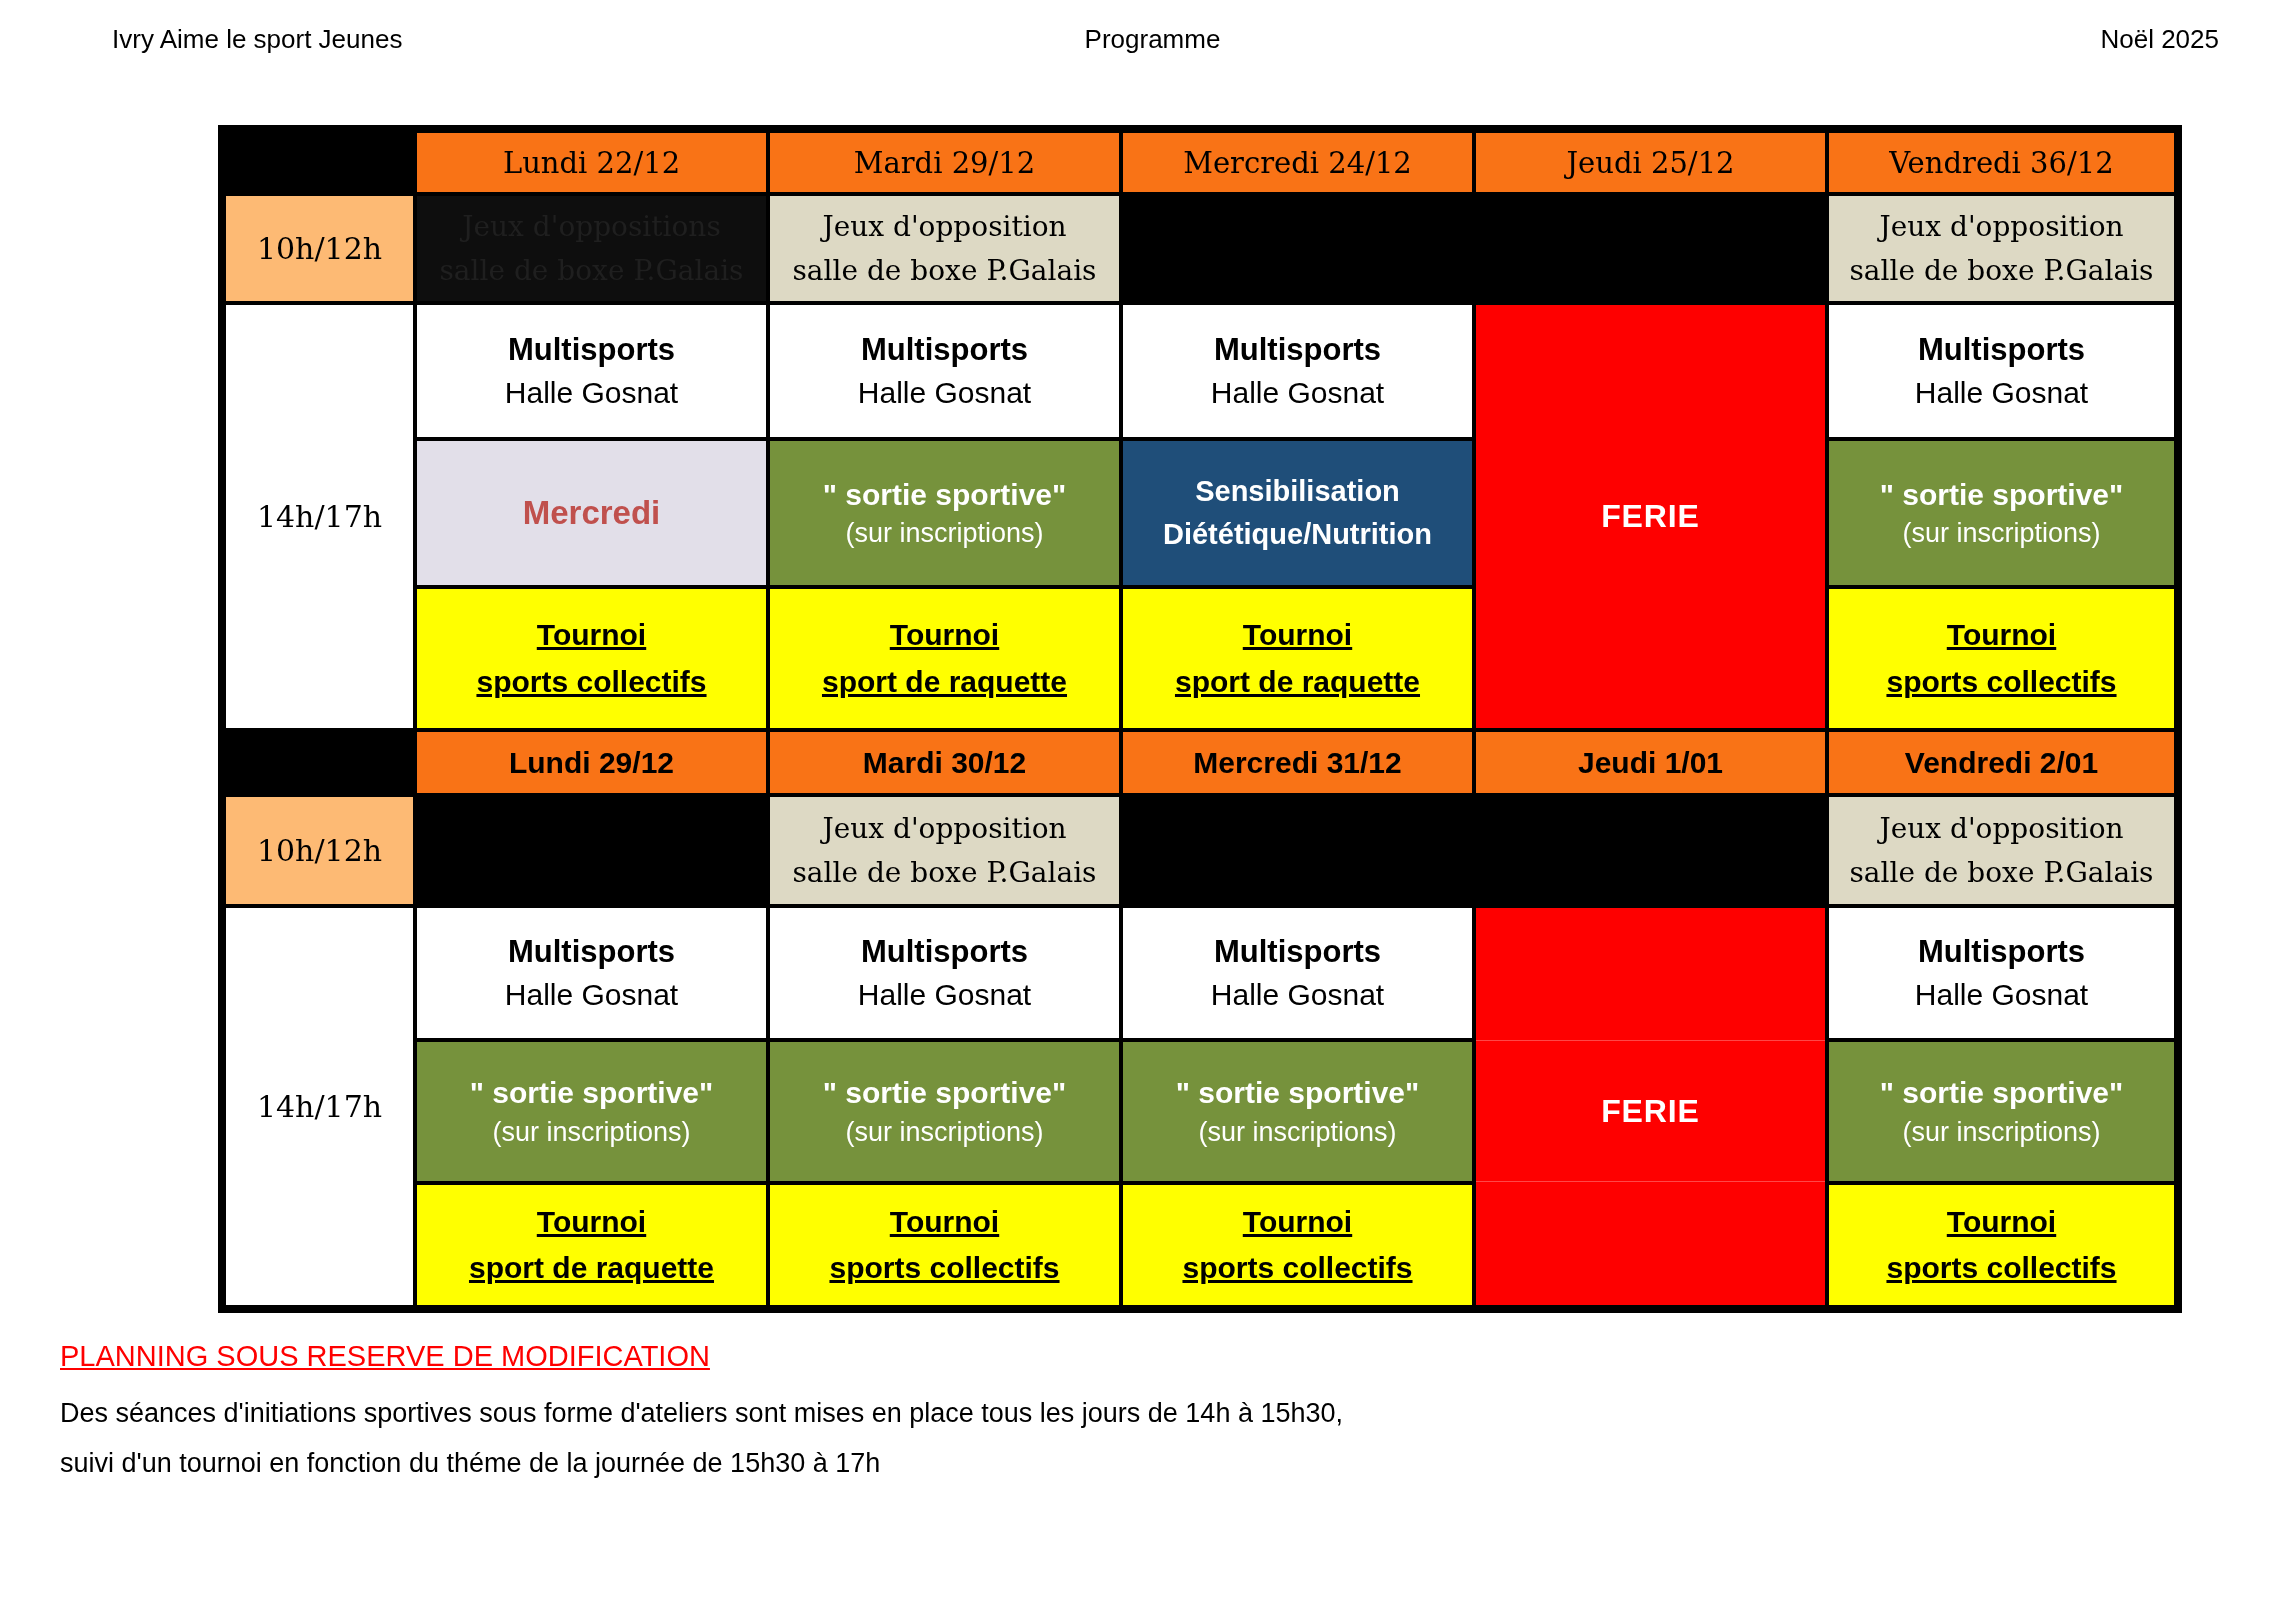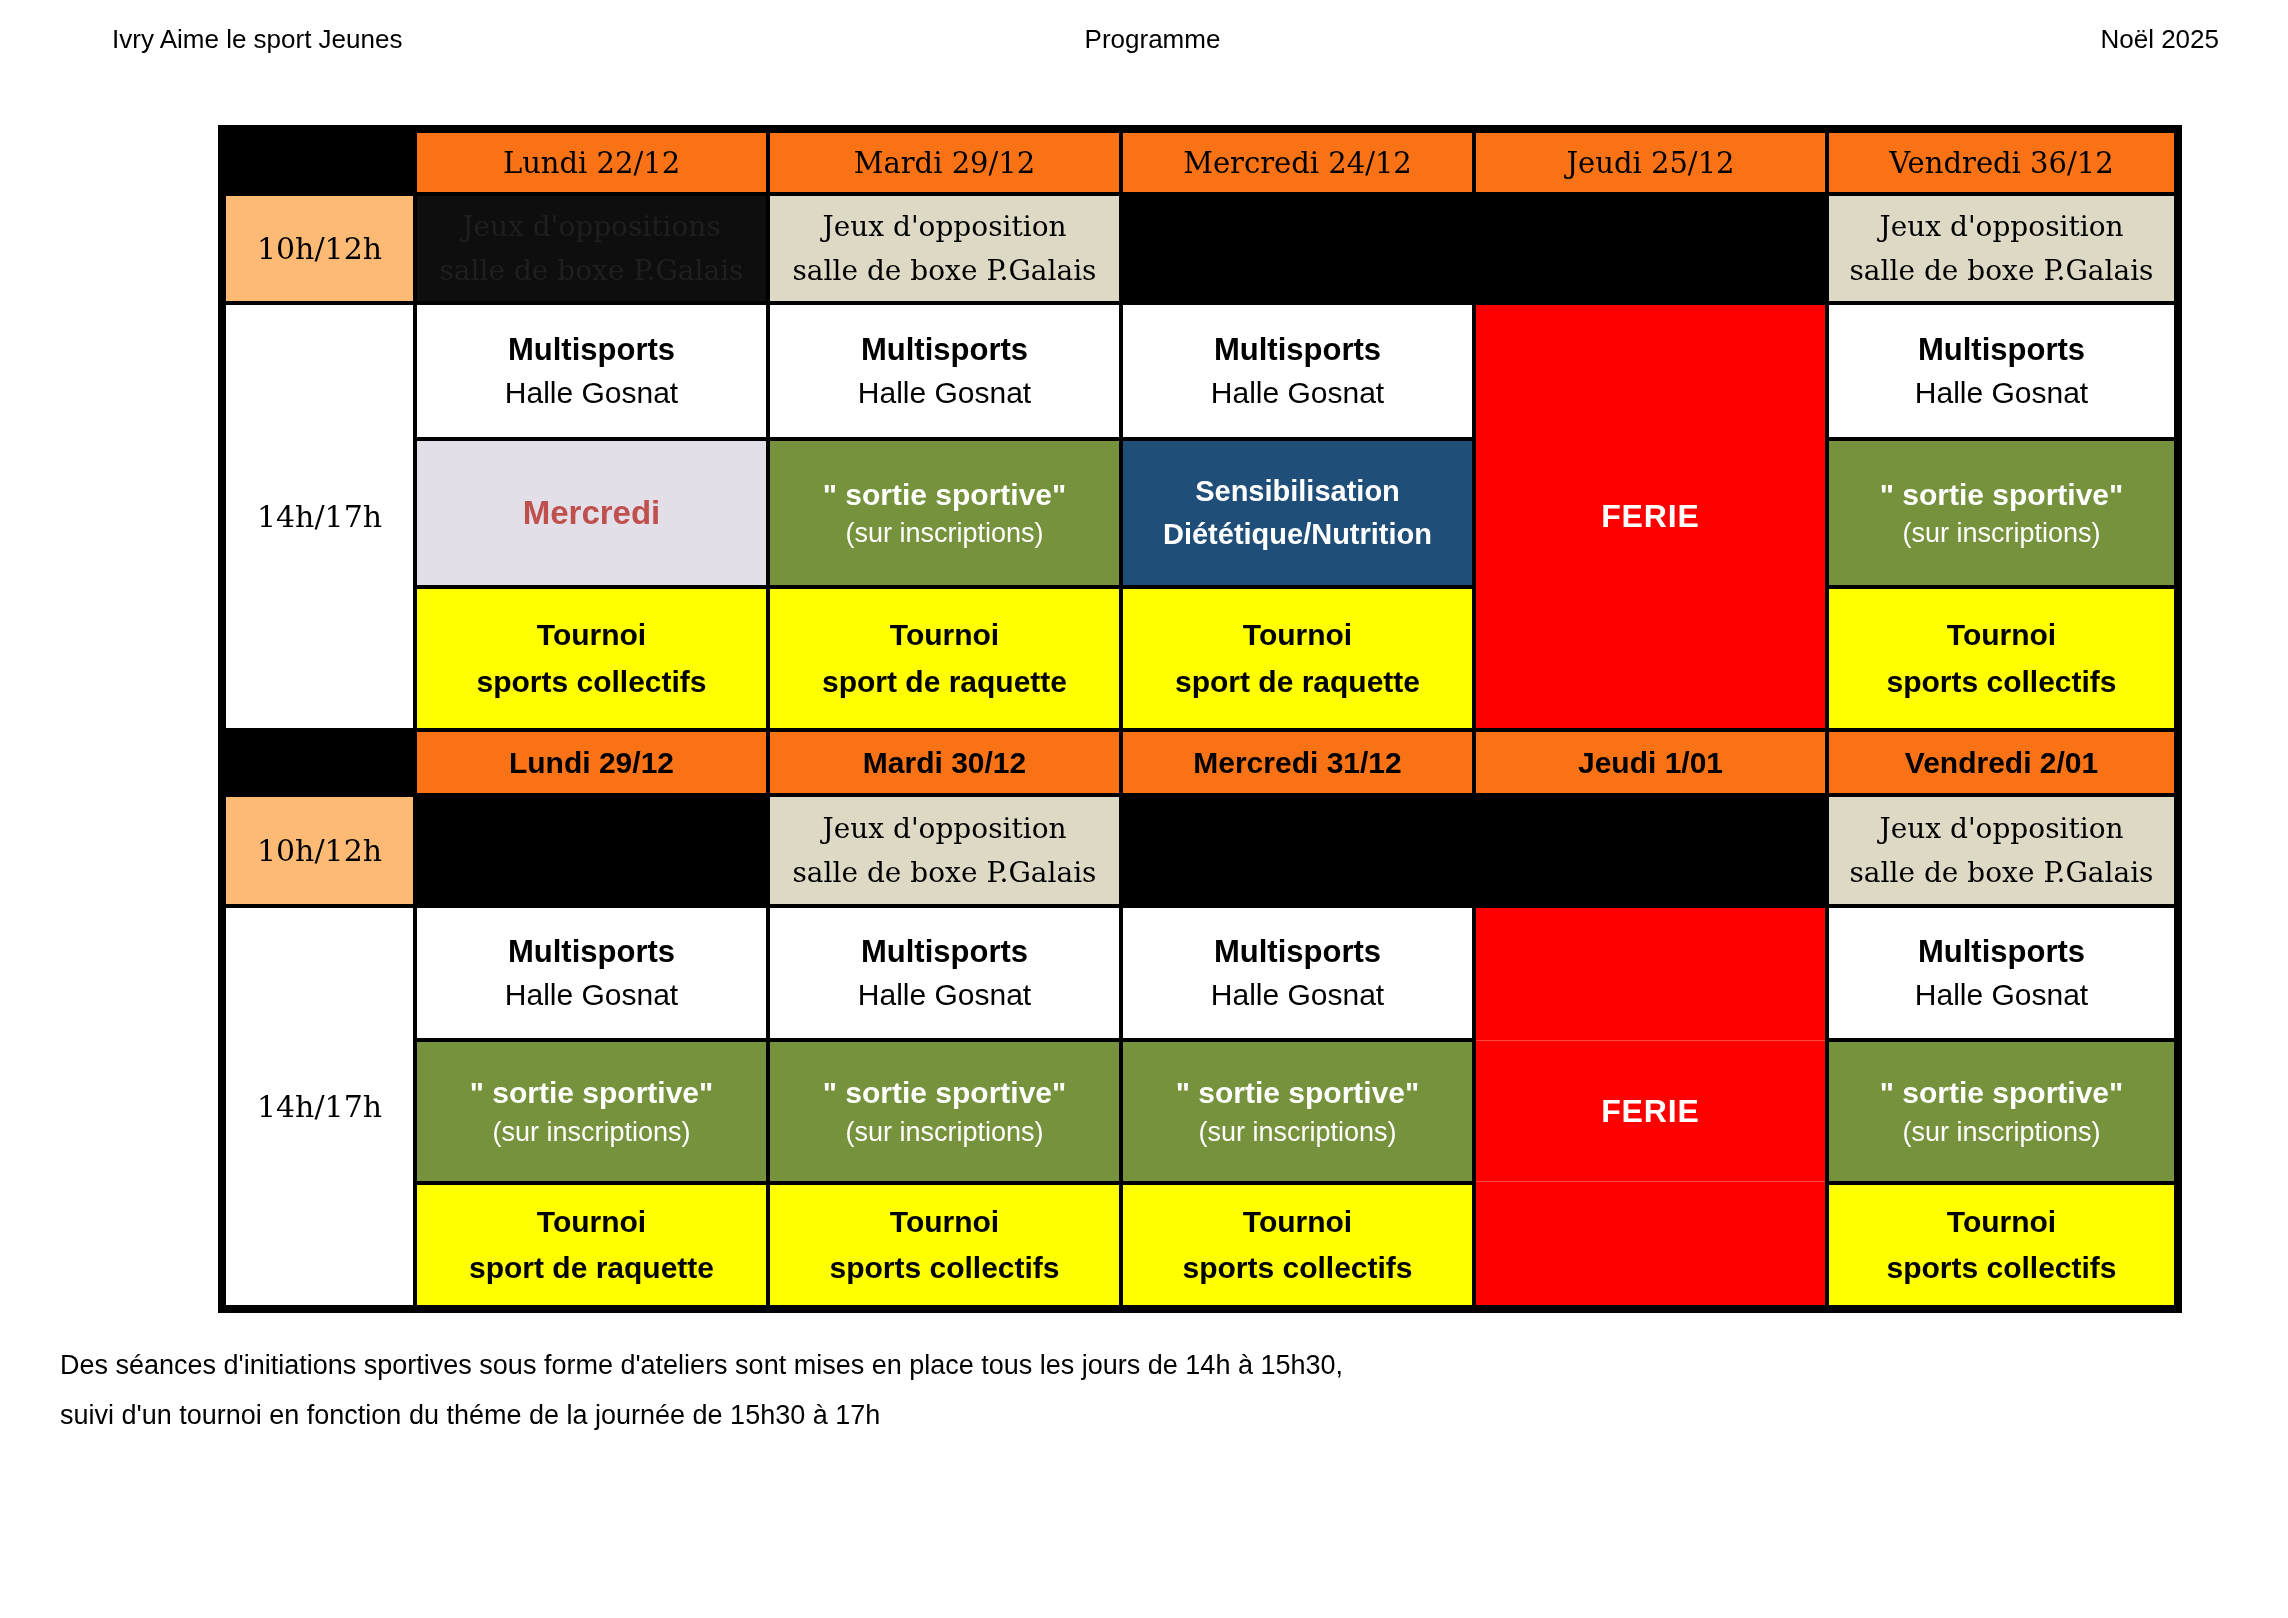--- a/index.html
+++ b/index.html
@@ -19,21 +19,21 @@
 
   .c-black{background:#000000;}
   .c-dark{background:#0e0e0e;color:#1f1f1f;}
   .c-gray{background:#f97316;}
   .c-khaki{background:#fdba74;}
   .c-beige{background:#ddd9c4;}
   .c-white{background:#ffffff;}
   .c-lav{background:#e2dfe9;color:#c0504d;}
   .c-green{background:#76923c;color:#ffffff;}
   .c-blue{background:#1f4e79;color:#ffffff;}
-  .c-yellow{background:#ffff00;}
+  .c-yellow{background:#ffff00;text-decoration:underline;}
   .c-red{background:#fe0000;color:#ffffff;}
 
   .day1{font-family:"DejaVu Serif","Liberation Serif",serif;font-size:29px;}
   .day2{font-weight:bold;font-size:30px;}
   .time{font-family:"DejaVu Serif","Liberation Serif",serif;font-size:30px;}
   .jeux{font-family:"DejaVu Serif","Liberation Serif",serif;font-size:28px;line-height:1.55;}
   .multi .l1{font-weight:bold;font-size:31px;line-height:1.4;}
   .multi .l2{font-size:30px;line-height:1.4;}
   .accueil{font-weight:bold;font-size:33px;}
   .sortie .l1{font-weight:bold;font-size:30px;line-height:1.35;}
@@ -246,18 +246,19 @@
       </td>
       <td class="cell c-yellow tournoi">
         <div>Tournoi</div>
         <div>sports collectifs</div>
       </td>
     </tr>
   </tbody>
     </table>
 
   <div class="notes">
+    <div class="warn">PLANNING SOUS RESERVE DE MODIFICATION</div>
     <div class="nline">Des séances d'initiations sportives sous forme d'ateliers sont mises en place tous les jours de 14h à 15h30,</div>
     <div class="nline">suivi d'un tournoi en fonction du théme de la journée de 15h30 à 17h</div>
   </div>
 
 </div>
 
 
 </body></html>

